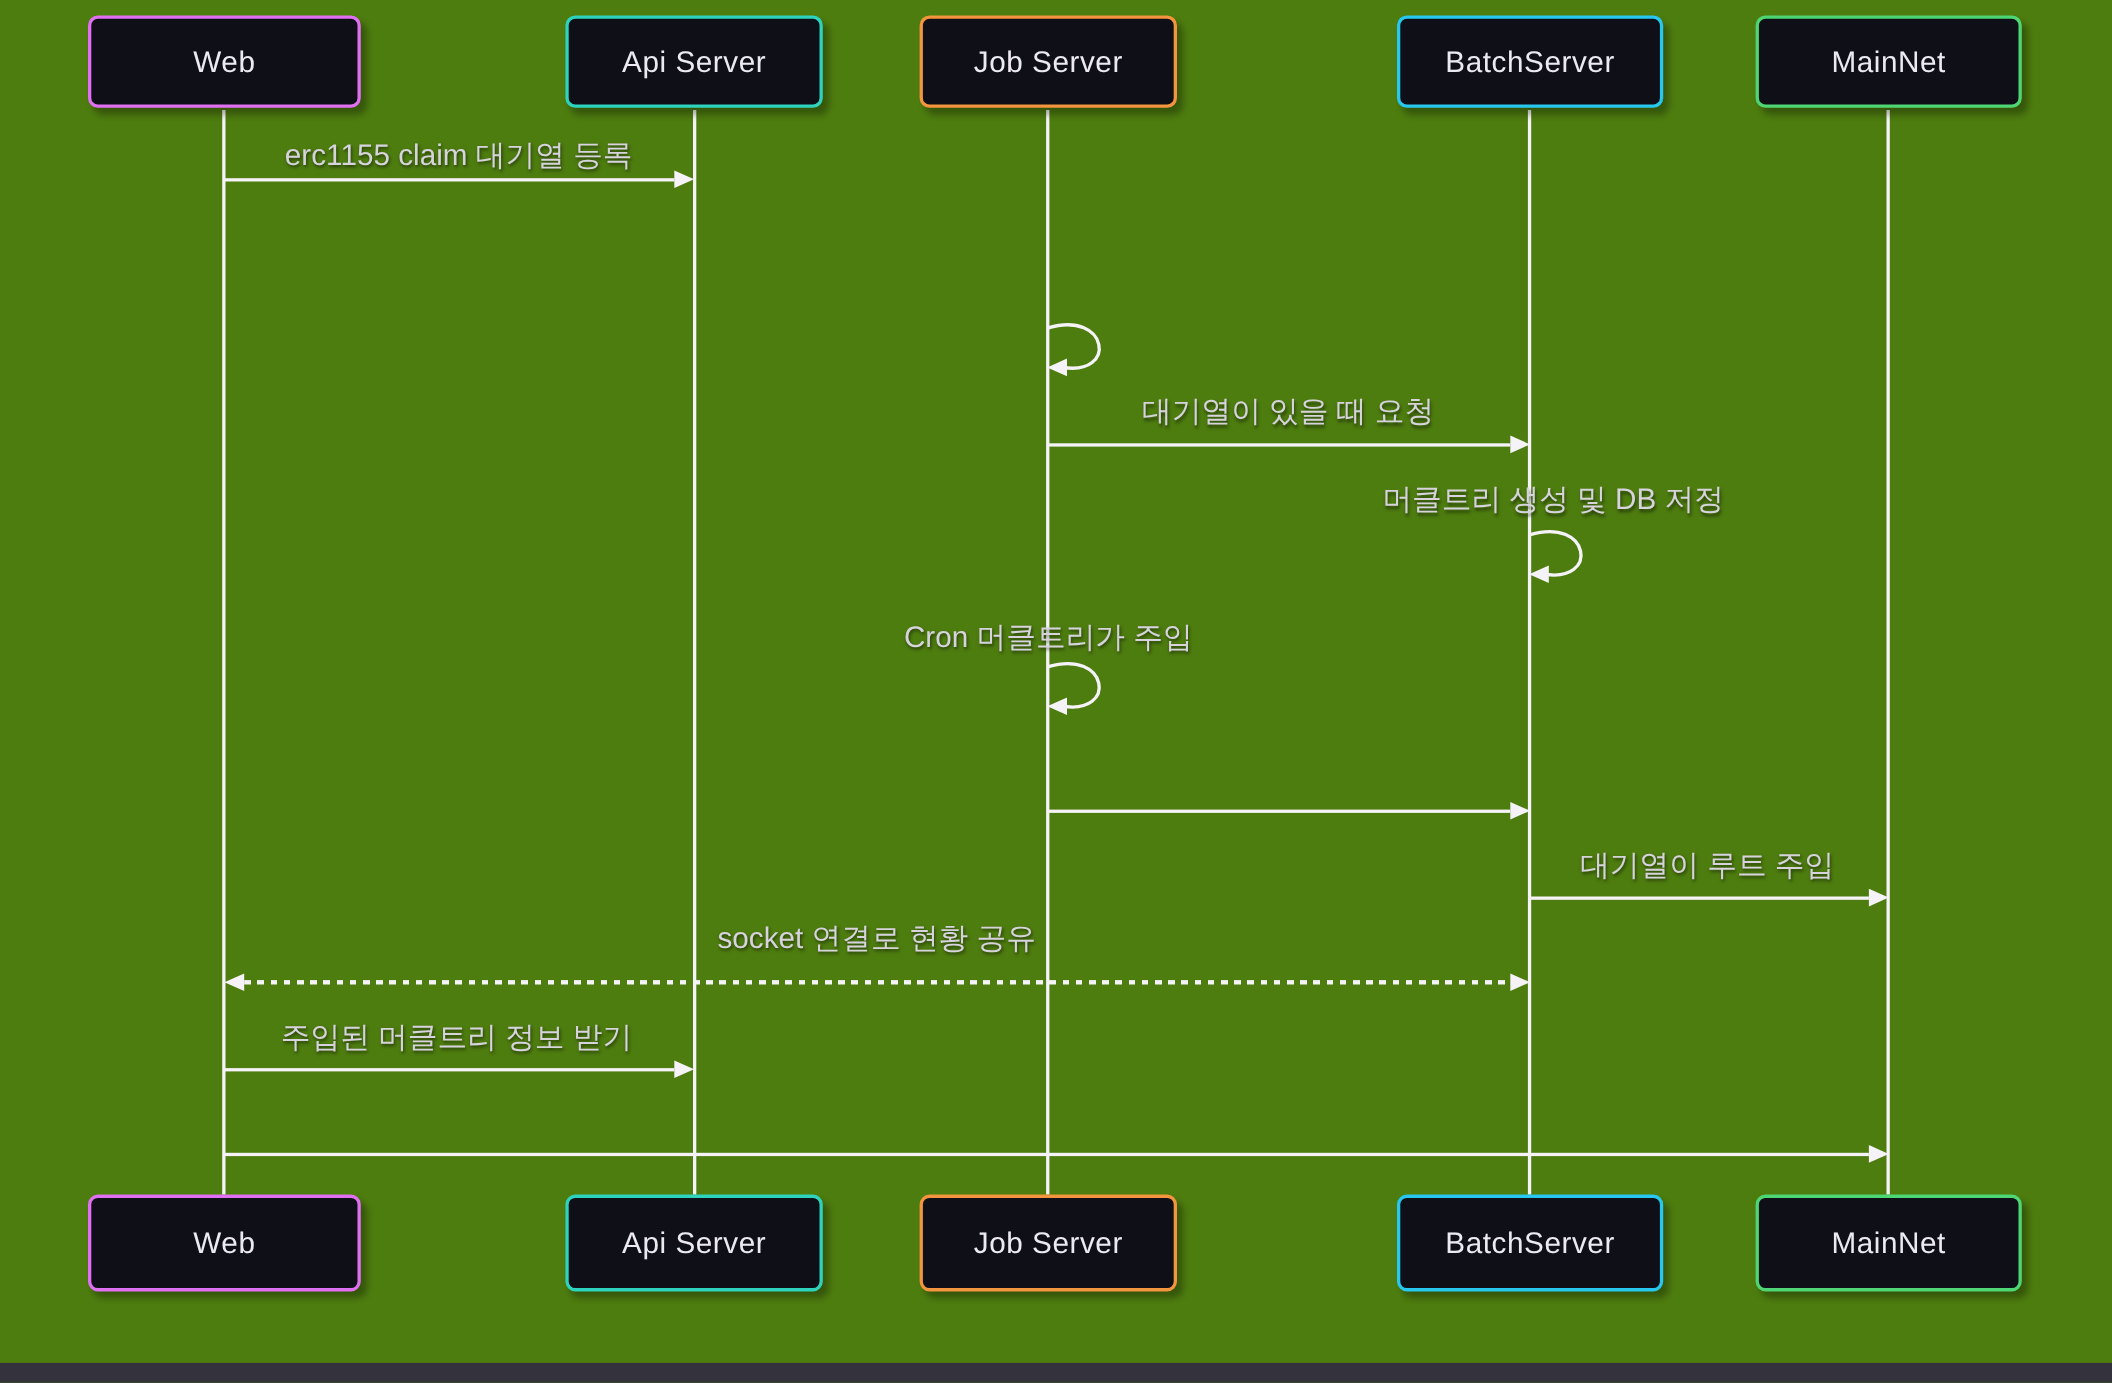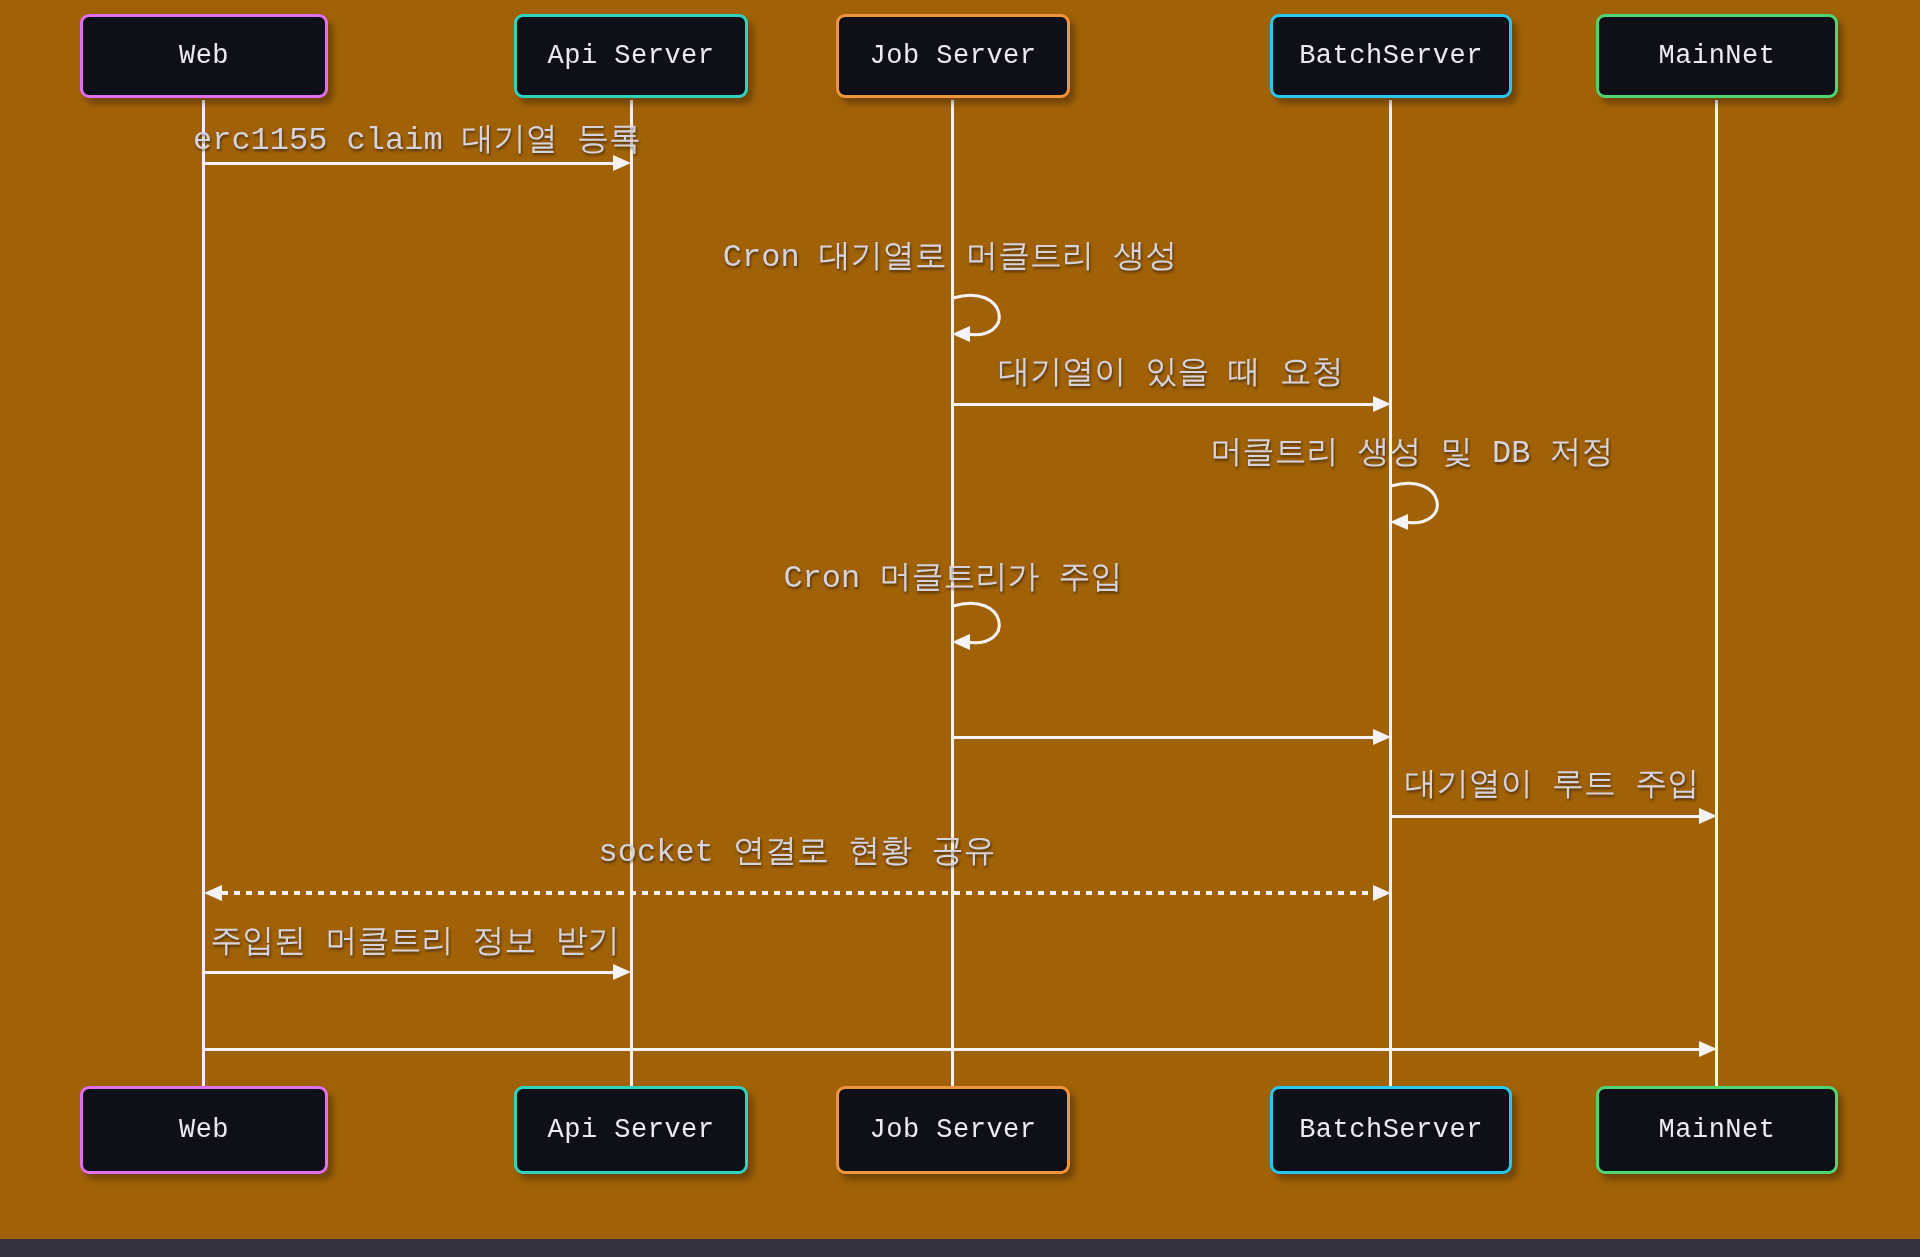--- a/index.html
+++ b/index.html
@@ -1,38 +1,38 @@
 <!DOCTYPE html>
 <html><head>
 <meta charset="utf-8">
 <style>
   html,body{margin:0;padding:0;background:#282631;}
   .stage{
     position:relative;width:1920px;height:1257px;overflow:hidden;
-    background:#a16207;
-    font-family:Liberation Mono, monospace;
+    background:#4d7c0f;
+    font-family:Liberation Sans, sans-serif;
   }
   .footer-strip{
     position:absolute;left:0;right:0;bottom:0;height:18px;background:#34323d;
   }
   .actor{
     position:absolute;height:84px;background:#0e0f17;
     border:3px solid #888;border-radius:9px;
     display:flex;align-items:center;justify-content:center;
     color:#eceaf0;font-size:27px;font-weight:500;letter-spacing:.5px;
     box-shadow:5px 6px 6px rgba(0,0,0,.30);
     box-sizing:border-box;
   }
   .actor.bottom{height:88px;}
   .lifeline{
     position:absolute;width:3px;top:100px;height:986px;background:#f5f3f7;
   }
   .msg-label{
     position:absolute;transform:translateX(-50%);
-    font-size:32px;line-height:30px;color:#d6d3dc;white-space:nowrap;
+    font-size:27px;line-height:30px;color:#d6d3dc;white-space:nowrap;
     text-shadow:1px 2px 3px rgba(0,0,0,.55);
   }
   .msg-line{position:absolute;height:3px;background:#f5f3f7;}
   .msg-dotted{
     position:absolute;height:4px;
     background:repeating-linear-gradient(90deg,#f5f3f7 0 6px,transparent 6px 12px);
   }
   .arrow-r{
     position:absolute;width:0;height:0;
     border-top:8px solid transparent;border-bottom:8px solid transparent;
@@ -69,21 +69,20 @@
       <span>BatchServer</span>
     </div>
   <div class="actor" style="left: 1596px; top: 14px; width: 242px; border-color: rgb(79, 214, 116);">
       <span>MainNet</span>
     </div>
 
   <div class="msg-label" style="left:417px;top:126px">erc1155 claim 대기열 등록</div>
   <div class="msg-line" style="left:204px;top:162px;width:409px"></div>
   <div class="arrow-r" style="left:613px;top:155px"></div>
 
-  <div class="msg-label" style="left:950px;top:243px">Cron 대기열로 머클트리 생성</div>
   <svg class="self-loop" style="left:950px;top:290px" width="72" height="58" viewBox="0 0 72 58">
     <path d="M3,8 C58,-8 66,52 16,44" fill="none" stroke="#f5f3f7" stroke-width="3"></path>
     <polygon points="20,36 20,52 2,44" fill="#f5f3f7"></polygon>
   </svg>
 
   <div class="msg-label" style="left:1171px;top:359px">대기열이 있을 때 요청</div>
   <div class="msg-line" style="left:953px;top:403px;width:420px"></div>
   <div class="arrow-r" style="left:1373px;top:396px"></div>
 
   <div class="msg-label" style="left:1412px;top:439px">머클트리 생성 및 DB 저정</div>

